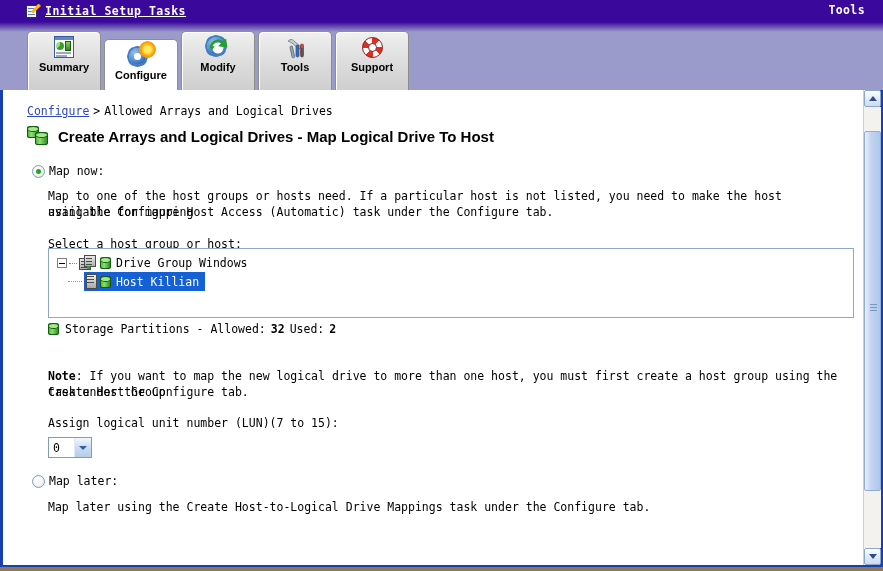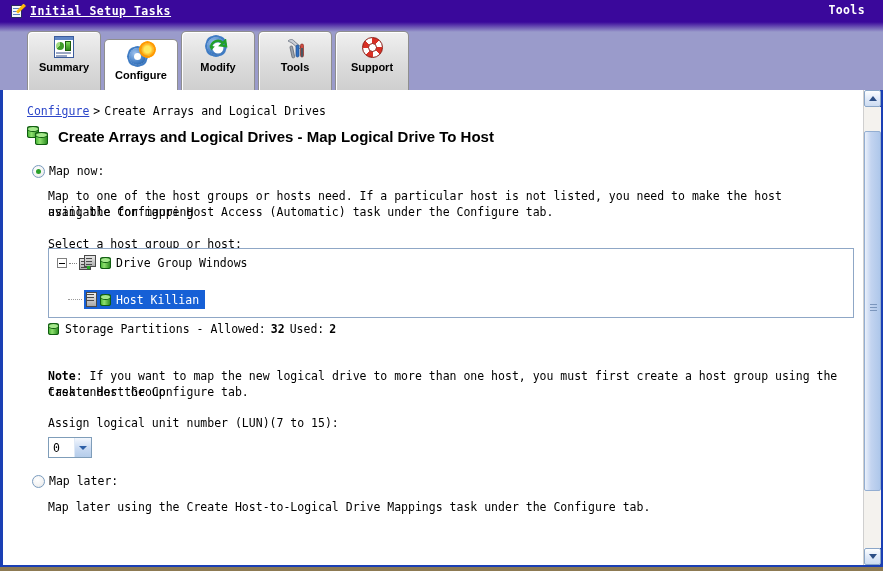--- a/index.html
+++ b/index.html
@@ -21,21 +21,21 @@
 
   
   .topbar {
     position: absolute; left: 0; top: 0;
     width: 883px; height: 22px;
     background: #3a089b;
     display: flex; align-items: center;
   }
   .topbar-left {
     display: flex; align-items: center;
-    margin-left: 11px; gap: 5px;
+    margin-left: 26px; gap: 5px;
     cursor: pointer;
   }
   .notepad-icon {
     width: 14px; height: 15px;
     position: relative; display: inline-block;
     flex: 0 0 auto;
   }
   .notepad-icon .pad {
     position: absolute; left: 0; top: 1px;
     width: 11px; height: 13px;
@@ -524,21 +524,21 @@
         </span>
         <span class="tlabel">Support</span>
       </div>
 
     </div>
   </div>
 
   <div class="content">
 
     <div class="breadcrumb">
-      <span class="crumb-link">Configure</span><span class="sep">&gt;</span><span>Create Arrays and Logical Drives</span>
+      <span class="crumb-link">Configure</span><span class="sep">&gt;</span><span>Allowed Arrays and Logical Drives</span>
     </div>
 
     <div class="wizard">
       <div class="wiz-inner">
 
         <div class="radio-row" style="left:26px; top:4px;">
           <span class="radio checked"></span>
           <span class="radio-label">Map now:</span>
         </div>
 
@@ -563,21 +563,21 @@
                   <span class="sl" style="top:8px"></span>
                 </span>
               <span class="greendot"></span>
             </span>
             <span class="cylsm">
                 <span class="cyl"></span>
               </span>
             <span class="tlbl">Drive Group Windows</span>
           </div>
 
-          <div style="display:flex; align-items:center;margin-top:18px;">
+          <div style="display:flex; align-items:center;">
             <span class="dots" style="margin-left:19px; width:14px; border-top:1px dotted #9a9a9a;"></span>
             <div class="treerow selected" style="margin:0;">
               <span class="host-icon">
                 <span class="hb"></span>
                 <span class="hl" style="top:2px"></span>
                 <span class="hl" style="top:5px"></span>
                 <span class="hl" style="top:8px"></span>
               </span>
               <span class="cylsm">
                   <span class="cyl"></span>

